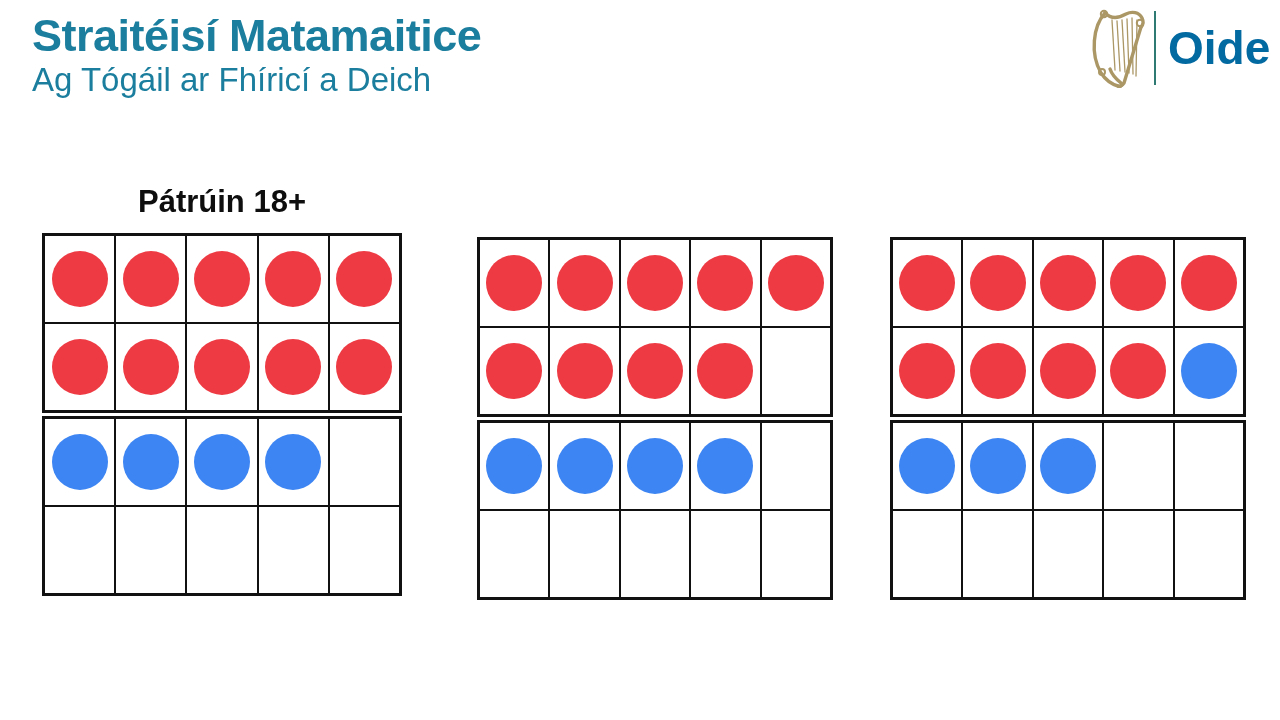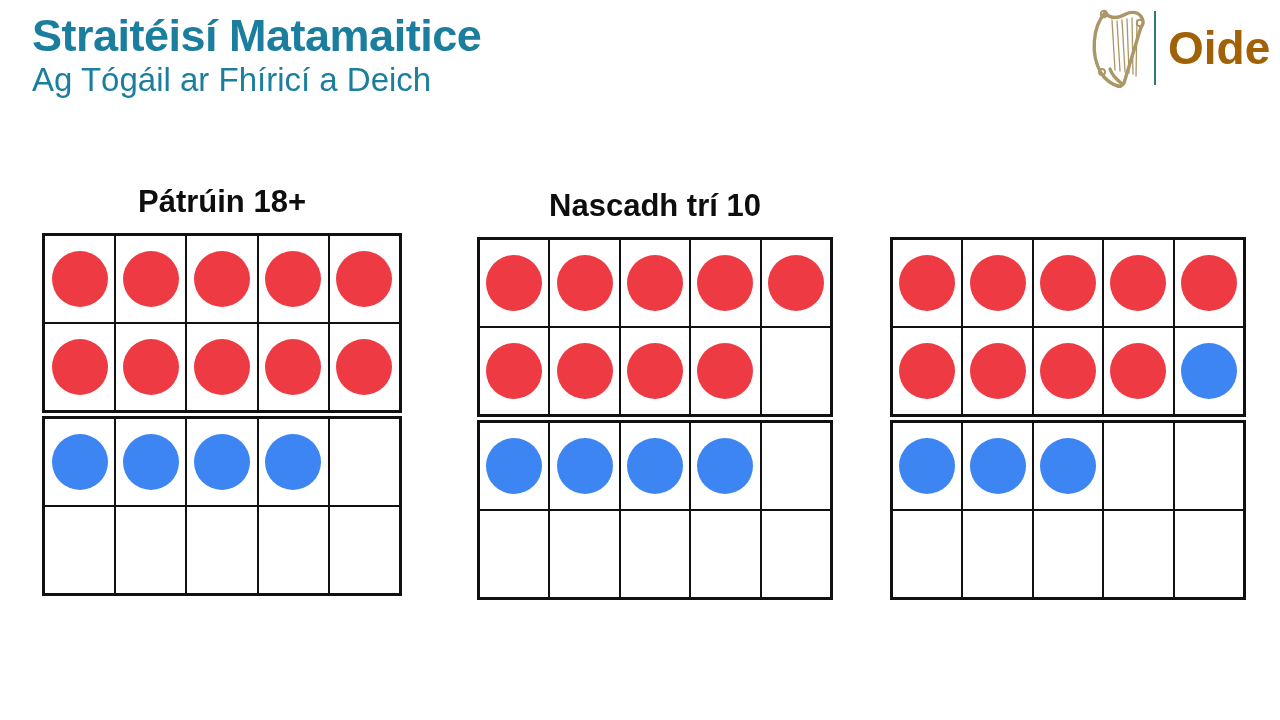--- a/index.html
+++ b/index.html
@@ -23,21 +23,21 @@
     margin: 0;
     font-size: 33px; font-weight: 400;
     color: #1b7e9e; line-height: 1.1;
   }
 
   
   .logo { position: absolute; left: 1088px; top: 6px; display: flex; align-items: center; }
   .harp { width: 62px; height: 84px; }
   .logo-divider { width: 2px; height: 74px; background: #2f7a72; margin: 0 12px 0 4px; }
   .brand {
-    font-size: 46px; font-weight: 700; color: #a16207;
+    font-size: 46px; font-weight: 700; color: #0369a1;
     letter-spacing: 0px;
   }
 
   
   .diagram { position: absolute; }
   .diagram-label {
     position: absolute; top: -49px; left: 0; right: 0;
     text-align: center;
     font-size: 31px; font-weight: 700; color: #0e0e0e;
     white-space: nowrap;
@@ -139,21 +139,20 @@
         <div class="cell"></div>
         <div class="cell"></div>
         <div class="cell"></div>
         <div class="cell"></div>
         <div class="cell"></div>
         <div class="cell"></div>
       </div>
   </div>
 
   <div class="diagram" style="left:477px; top:237px; width:356px;">
-    <div class="diagram-label">Nascadh trí 10</div>
     <div class="tenframe">
         <div class="cell">
           <div class="dot" style="background: rgb(238, 58, 67);"></div>
         </div>
         <div class="cell">
           <div class="dot" style="background: rgb(238, 58, 67);"></div>
         </div>
         <div class="cell">
           <div class="dot" style="background: rgb(238, 58, 67);"></div>
         </div>

